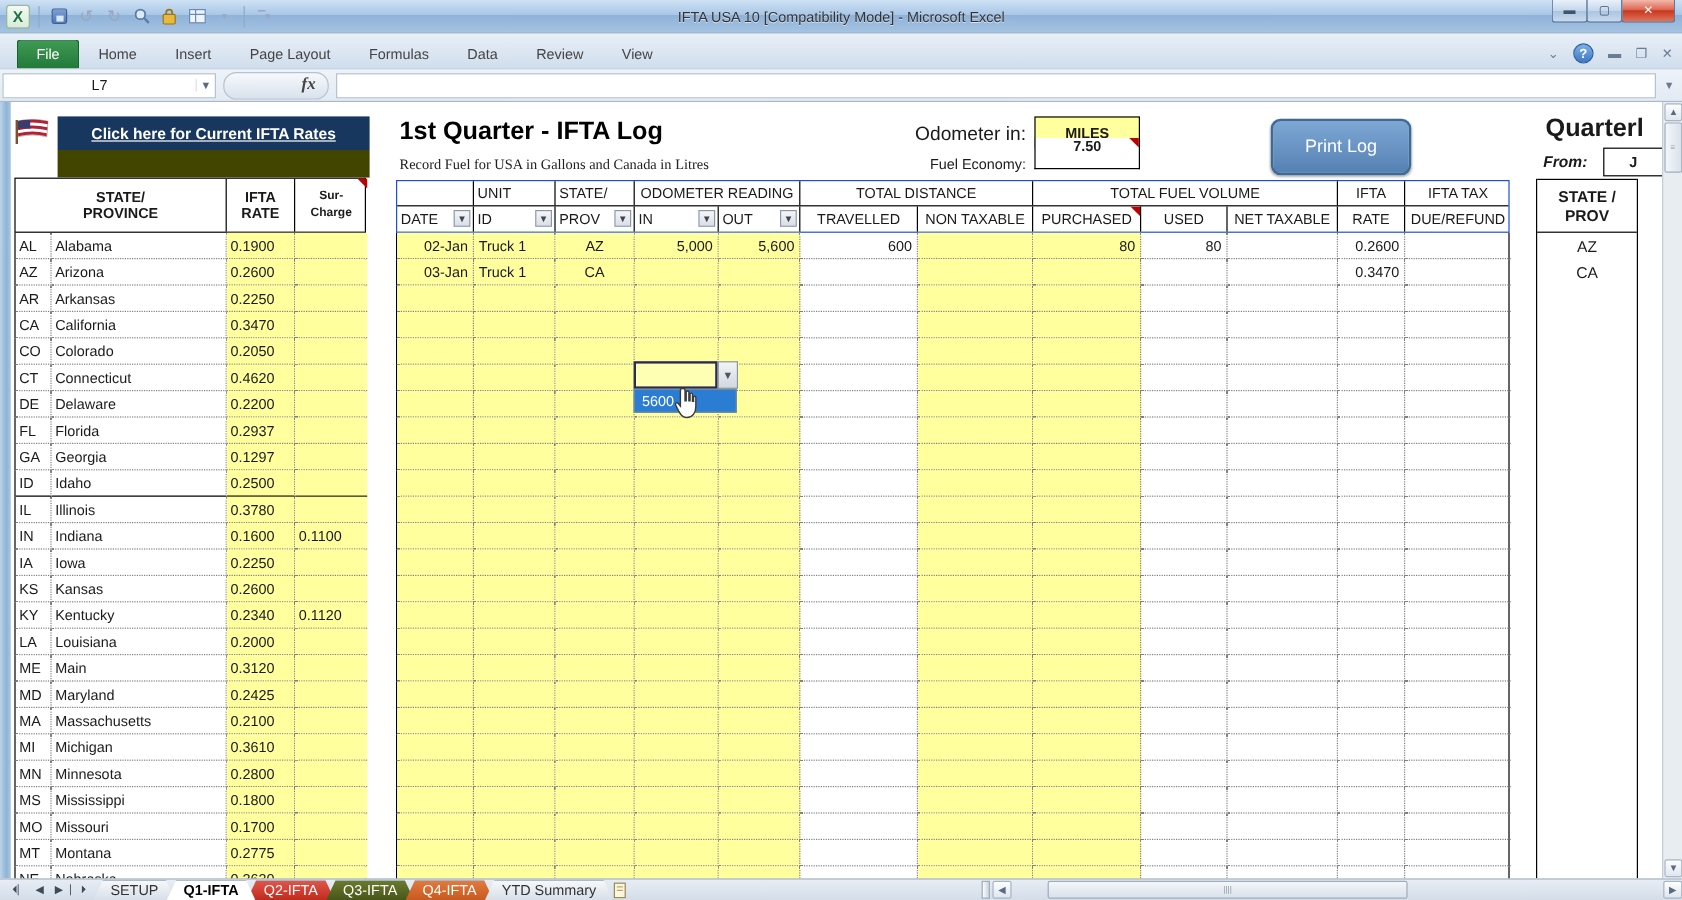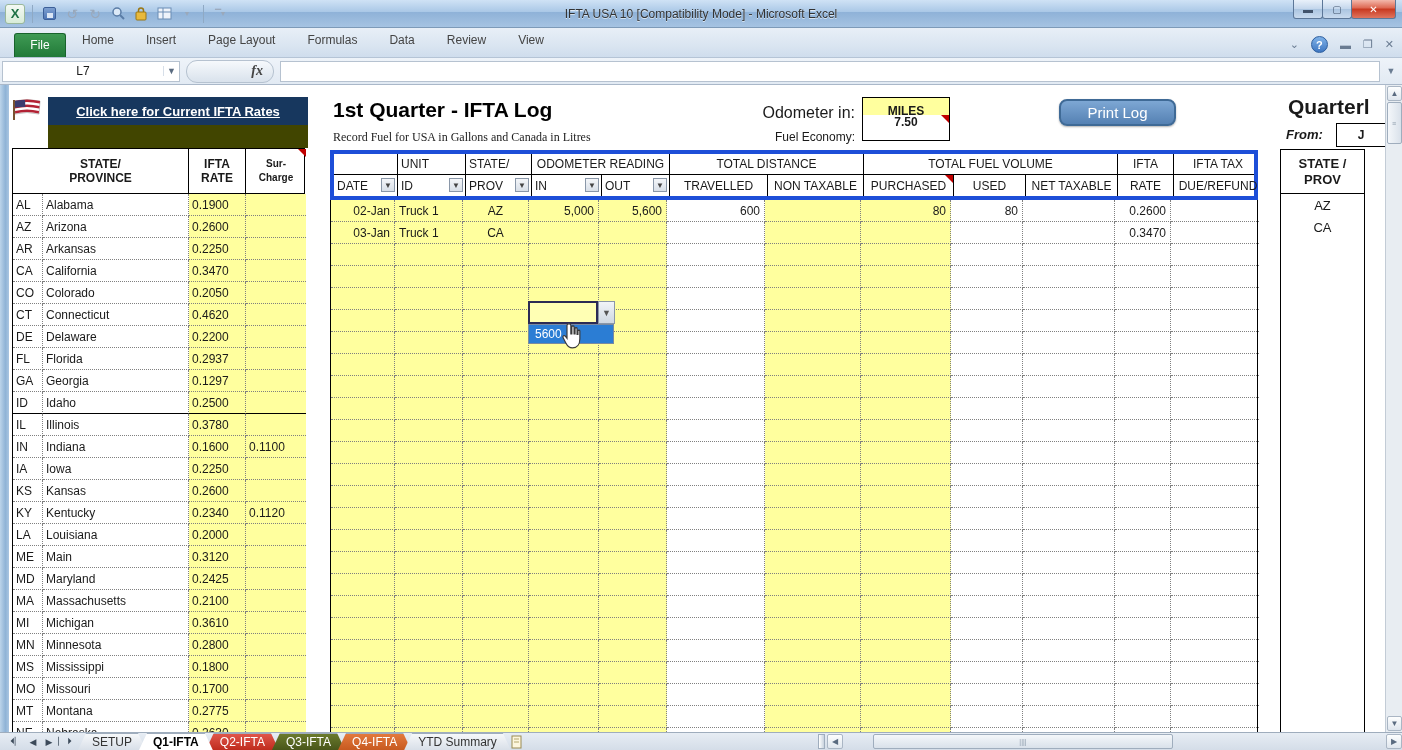--- a/index.html
+++ b/index.html
@@ -21,21 +21,21 @@
   .winbtns { position:absolute; right:6px; top:0; height:19px; display:flex; }
   .winbtn { width:30px; height:19px; border:1px solid #5c7798; border-top:none; display:flex; align-items:center; justify-content:center;
     background:linear-gradient(#e9f1fa,#c3d6ec 50%,#aac4e0 51%,#c9daee); color:#41536b; font-size:10px; border-radius:0 0 3px 3px; margin-left:-1px; }
   .winbtn.close { width:45px; background:linear-gradient(#f3b8ab,#dd6650 45%,#c8381f 50%,#e0755f); color:#fff; font-weight:bold; }
 
   
   .ribbonbar { position:absolute; left:0; top:28px; width:1402px; height:30px;
     background:linear-gradient(#e8eff7,#dae5f1 60%,#cfdded); border-bottom:1px solid #b5c4d6; display:flex; align-items:flex-end; }
   .file-tab { margin-left:14px; width:52px; height:24px; background:linear-gradient(#3f9a54,#217a38);
     border:1px solid #18632c; border-bottom:none; border-radius:3px 3px 0 0; color:#fff; text-align:center; line-height:23px; font-size:12px; }
-  .rtabs { display:flex; height:100%; }
+  .rtabs { display:flex; align-items:flex-end; height:100%; }
   .rtab { padding:0 16px; height:24px; line-height:24px; color:#444; font-size:12px; }
   .ribbon-right { position:absolute; right:8px; bottom:4px; display:flex; align-items:center; gap:12px; color:#6a7c92; }
   .helpbtn { width:17px; height:17px; border-radius:50%; background:linear-gradient(#7fb2e8,#3f77c2); color:#fff; font-weight:bold; font-size:11px; display:flex; align-items:center; justify-content:center; border:1px solid #2d5e9e; }
   .mini { font-size:11px; }
 
   
   .formulabar { position:absolute; left:0; top:58px; width:1402px; height:27px; background:linear-gradient(#eef3f9,#e2eaf3); border-bottom:1px solid #aab8c9; display:flex; align-items:center; }
   .namebox { width:178px; height:21px; background:#fff; border:1px solid #b6c2d0; margin-left:2px; display:flex; align-items:center; }
   .namebox .nm { flex:1; text-align:center; font-size:12px; }
   .namebox .dd { width:16px; color:#5a6b80; font-size:9px; text-align:center; border-left:1px solid #d7dfe9; }
@@ -71,26 +71,26 @@
   
   .redtri { position:absolute; right:0; top:0; width:0; height:0; border-left:8px solid transparent; border-top:8px solid #c00000; }
 
   
   .log-title { position:absolute; left:333px; top:13px; font-size:21px; font-weight:bold; color:#000; }
   .log-sub { position:absolute; left:333px; top:45px; font-size:12px; color:#222;font-family:Liberation Serif, serif; }
   .odo-label { position:absolute; left:690px; top:19px; width:165px; text-align:right; font-size:16px; }
   .fe-label { position:absolute; left:690px; top:45px; width:165px; text-align:right; font-size:12px; }
   .odo-cell { position:absolute; left:862px; top:12px; width:88px; height:27px; border:1px solid #000; font-weight:bold; display:flex; align-items:center; justify-content:center; }
   .fe-cell { position:absolute; left:862px; top:30px; width:88px; height:26px; border:1px solid #000; border-top:none; background:#fff; font-weight:bold; display:flex; align-items:flex-start; justify-content:center; }
-  .printbtn { position:absolute; left:1059px; top:14px; width:117px; height:27px; border-radius:8px; border:2px solid #3f6a96;
+  .printbtn { position:absolute; left:1059px; top:14px; width:117px; height:47px; border-radius:8px; border:2px solid #3f6a96;
     background:linear-gradient(#7da7d4,#5581b3); color:#fff; font-size:15px; display:flex; align-items:center; justify-content:center; box-shadow:0 1px 2px rgba(0,0,0,.3); }
 
   .log-grid { position:absolute; left:330px; top:65px; width:928px; }
   .lg-cols { display:grid; grid-template-columns:64px 68px 66px 70px 68px 98px 96px 90px 72px 92px 56px 88px; }
-  .lg-header { border:4px solid #1d4ed8; background:#fff; }
+  .lg-header { border:1px solid #1d4ed8; background:#fff; }
   .lg-header .g1 { height:21px; border-bottom:1px solid #000; }
   .lg-h { font-size:12px; display:flex; align-items:center; justify-content:center; border-right:1px solid #000; position:relative; overflow:hidden; white-space:nowrap; }
   .lg-h.left { justify-content:flex-start; padding-left:3px; }
   .lg-h:last-child { border-right:none; }
   .g2 .lg-h { height:21px; }
   .filterbtn { position:absolute; right:2px; top:3px; width:14px; height:14px; border:1px solid #8a97a8; background:linear-gradient(#f4f6f9,#d8dfe8); color:#444; font-size:8px; display:flex; align-items:center; justify-content:center; }
   .lg-row { height:22px; border-left:1px solid #000; border-right:1px solid #000; }
   .lg-row > div { border-bottom:1px dotted #808080; border-right:1px dotted #808080; font-size:12px; display:flex; align-items:center; padding:0 4px; overflow:hidden; }
   .lg-row > div:last-child { border-right:none; }
   .num { justify-content:flex-end; }

